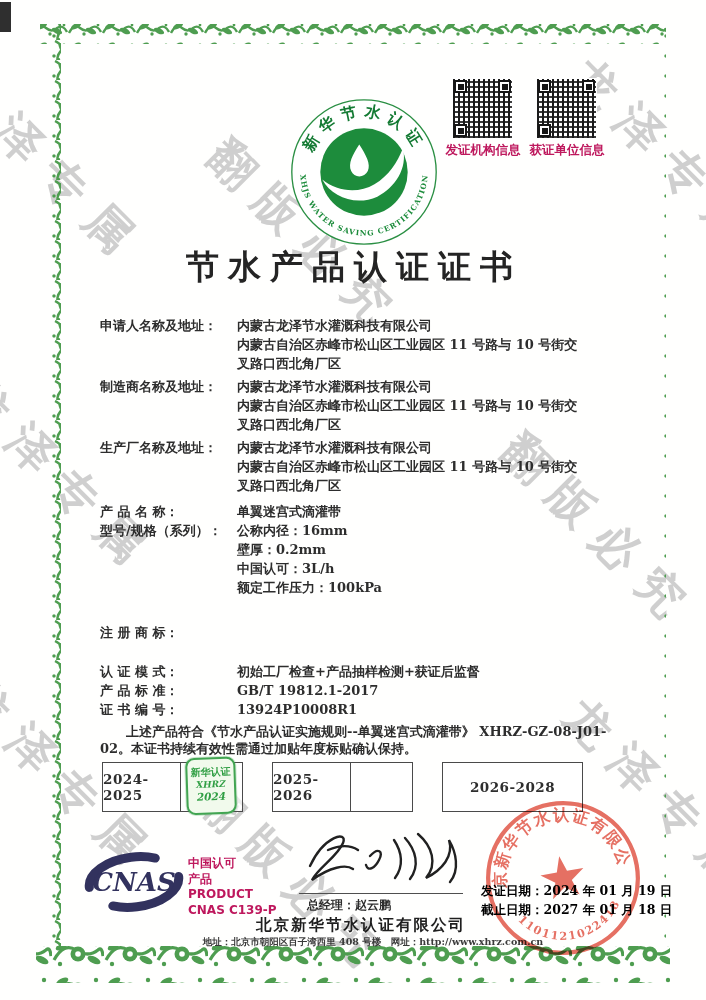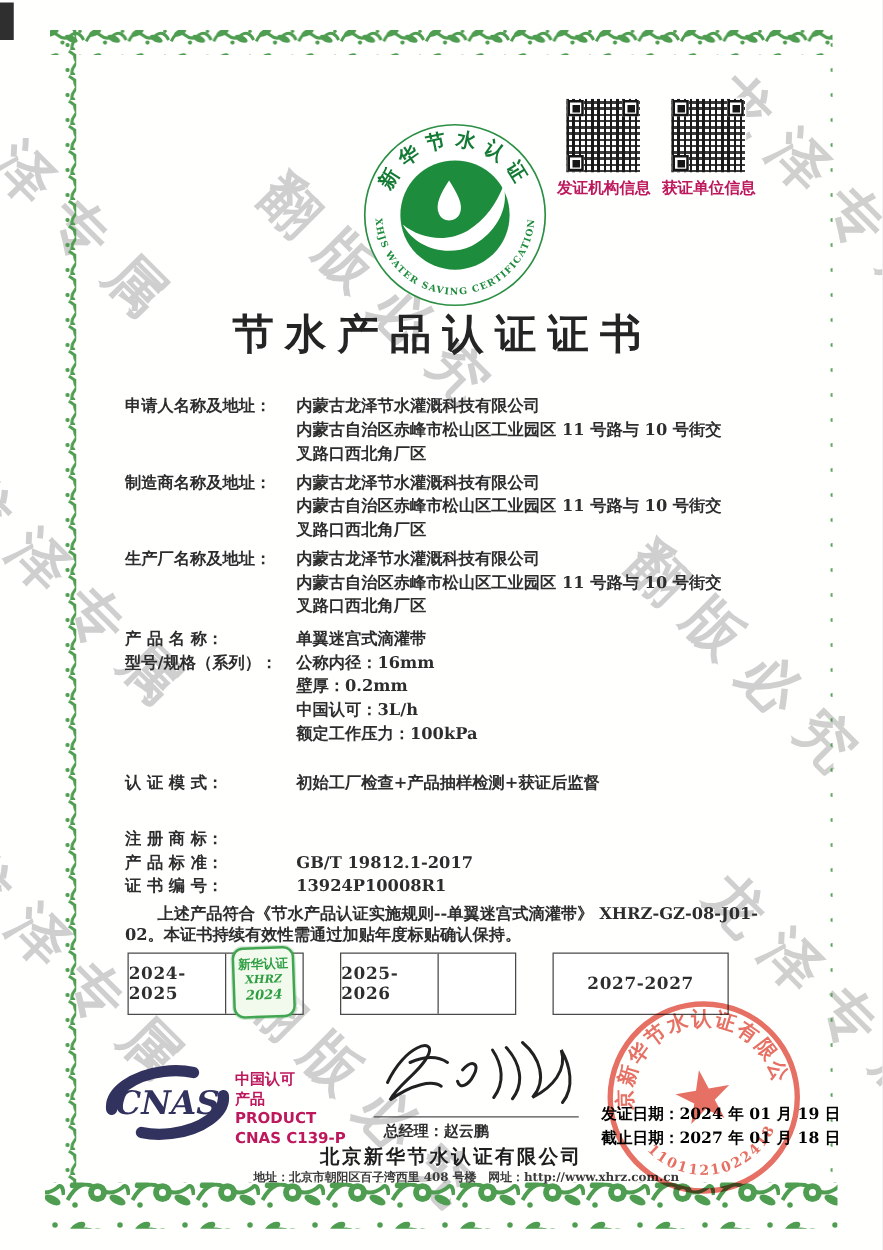--- a/index.html
+++ b/index.html
@@ -218,27 +218,27 @@
         <span class="val">壁厚：0.2mm</span>
       </div>
     <div class="row">
         <span class="lbl"></span>
         <span class="val">中国认可：3L/h</span>
       </div>
     <div class="row">
         <span class="lbl"></span>
         <span class="val">额定工作压力：100kPa</span>
       </div>
+    <div class="row gap-xl">
+        <span class="lbl">注 册 商 标：</span>
+        <span class="val"></span>
+      </div>
     <div class="row gap-lg">
         <span class="lbl">认 证 模 式：</span>
         <span class="val">初始工厂检查+产品抽样检测+获证后监督</span>
-      </div>
-    <div class="row gap-xl">
-        <span class="lbl">注 册 商 标：</span>
-        <span class="val"></span>
       </div>
     <div class="row">
         <span class="lbl">产 品 标 准：</span>
         <span class="val">GB/T 19812.1-2017</span>
       </div>
     <div class="row">
         <span class="lbl">证 书 编 号：</span>
         <span class="val">13924P10008R1</span>
       </div>
 
@@ -253,21 +253,21 @@
             <div class="s2">XHRZ</div>
             <div class="s3">2024</div>
           </div>
         </div>
       </div>
       <div class="ybox">
         <div class="ycell-l">2025-2026</div>
         <div class="ycell-r"></div>
       </div>
       <div class="ybox">
-        <div class="ycell-l">2027-2027</div>
+        <div class="ycell-l">2026-2028</div>
       </div>
     </div>
   </div>
 
   <svg class="cnas-logo" width="100" height="66" viewBox="0 0 100 66">
     <ellipse cx="50" cy="32" rx="45" ry="25" fill="none" stroke="#32325e" stroke-width="9" stroke-linecap="round" stroke-dasharray="80 32" transform="rotate(-7 50 32)"></ellipse>
     <text x="50" y="41" text-anchor="middle" font-size="26" font-weight="bold" font-style="italic" fill="#32325e">CNAS</text>
   </svg>
   <div class="cnas-text">
     <div>中国认可</div>

